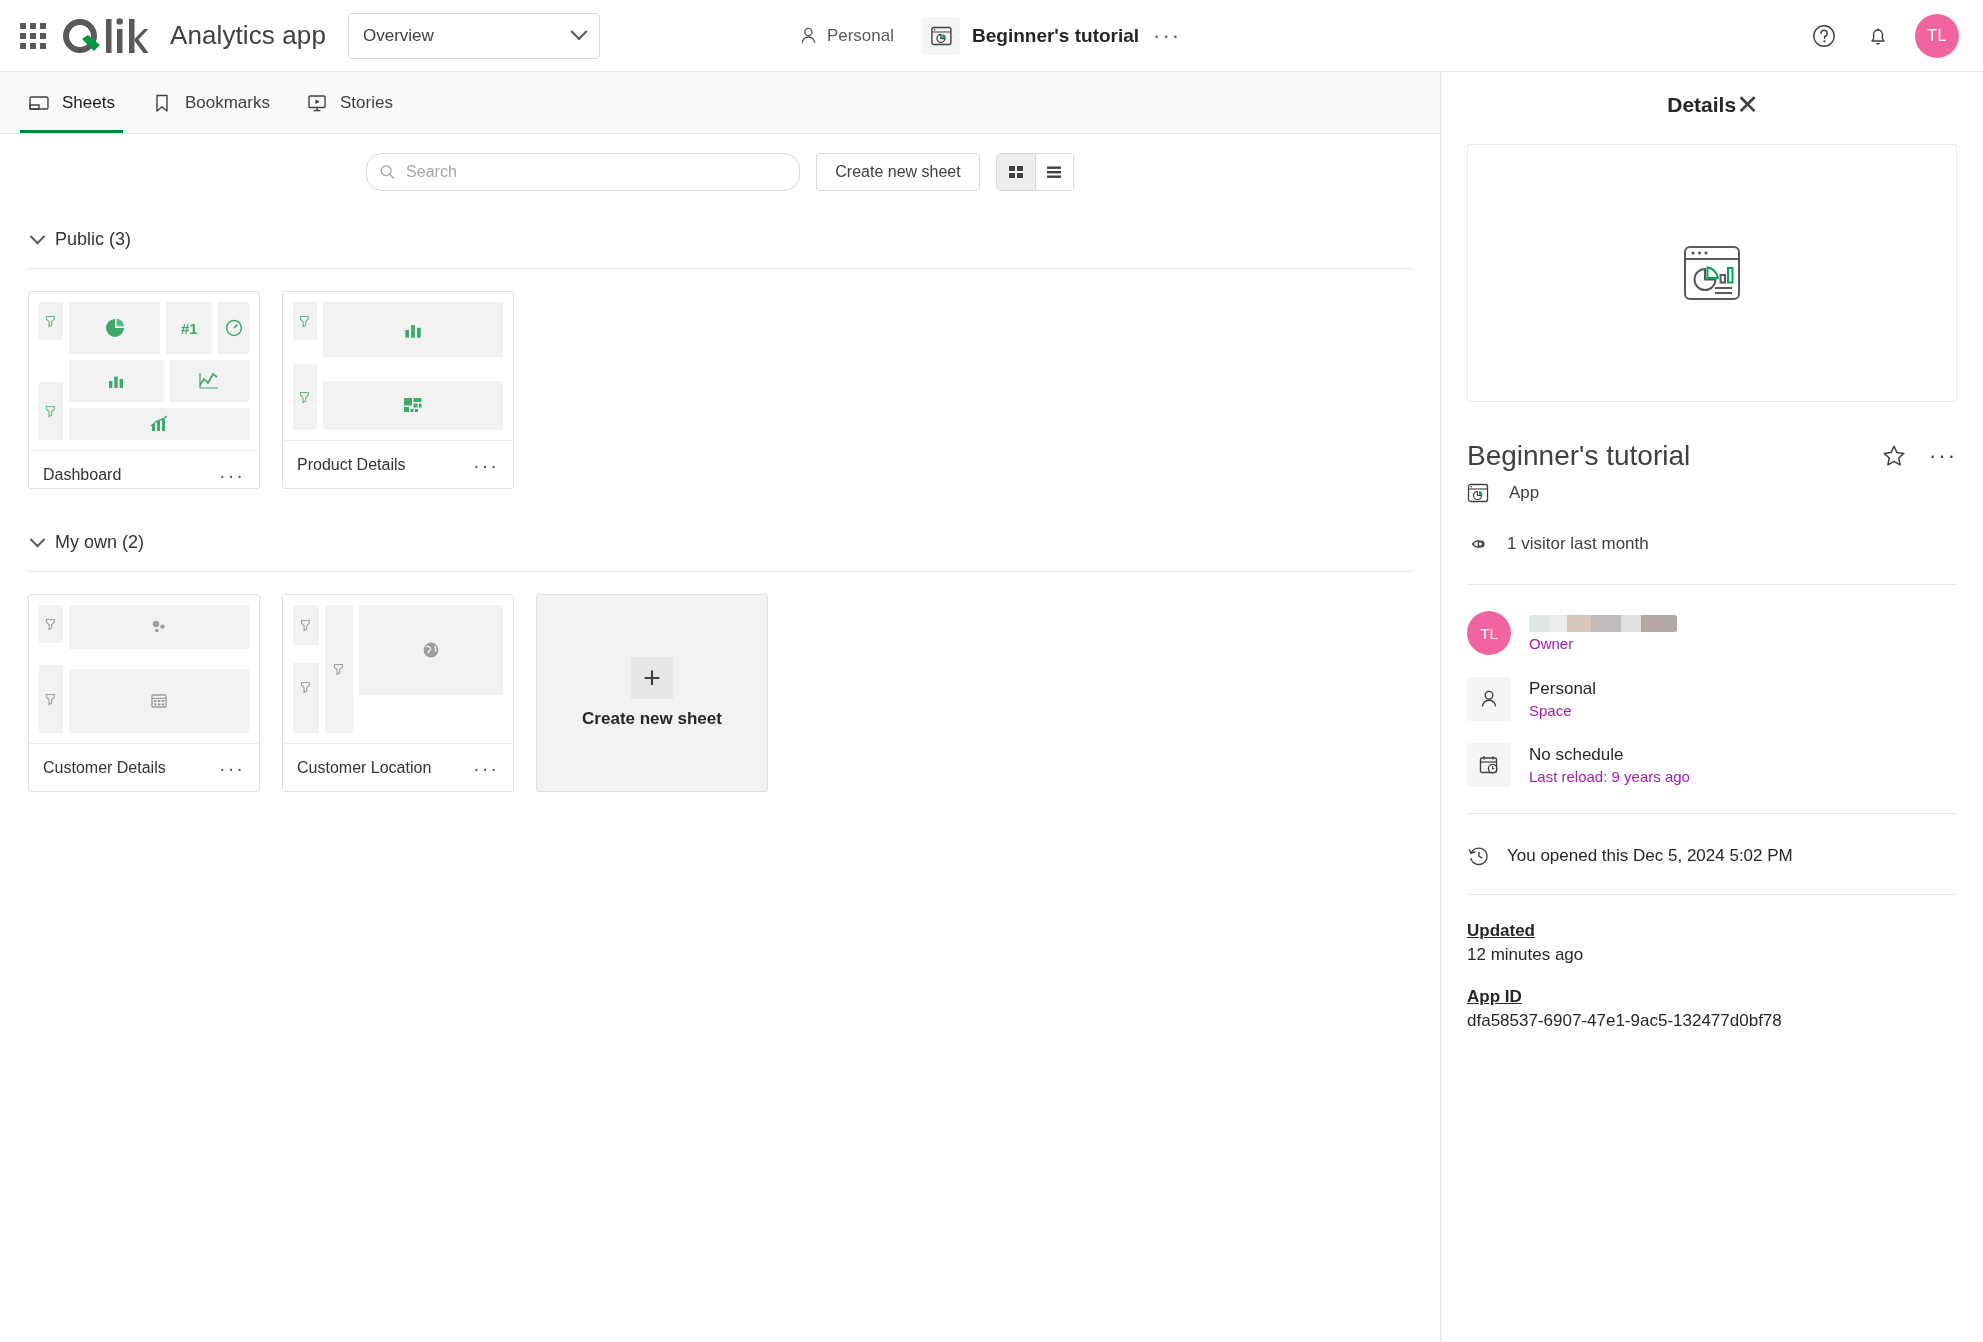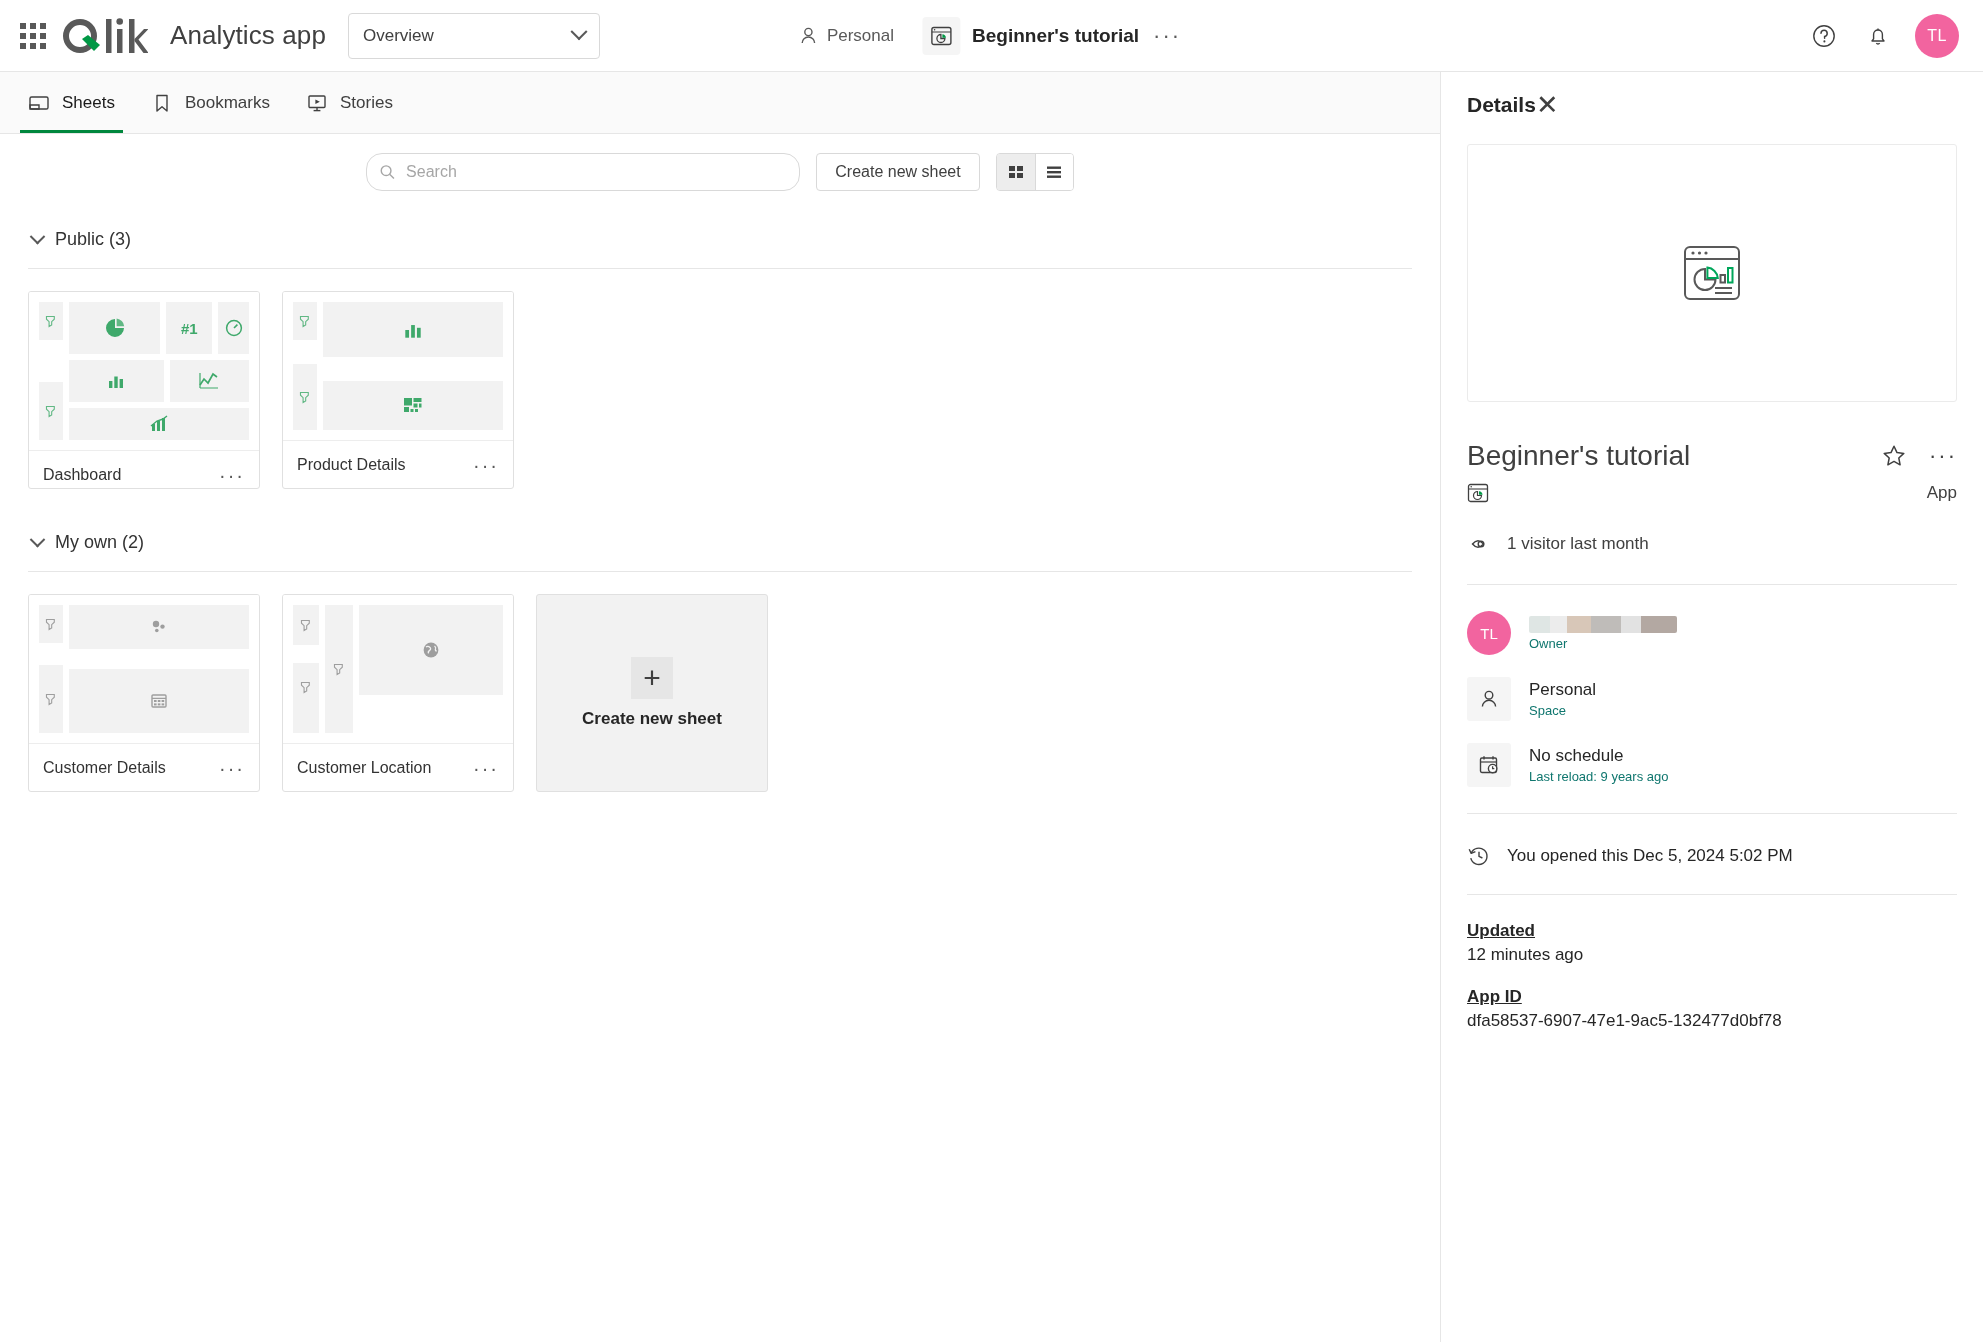--- a/index.html
+++ b/index.html
@@ -173,53 +173,53 @@
 
   
   .details {
     width: 543px; min-width: 543px;
     border-left: 1px solid #e6e6e6;
     background: #fff; display: flex; flex-direction: column;
     overflow: auto;
   }
   .details-head {
     height: 66px; min-height: 66px;
-    display: flex; align-items: center; justify-content: flex-start;
+    display: flex; align-items: center; justify-content: center;
     padding: 0 24px 0 26px;
   }
   .details-title { font-size: 21px; font-weight: 700; color: #262626; }
   .close-x { font-size: 27px; color: #404040; cursor: pointer; line-height: 20px; }
 
   .thumb-card {
     margin: 6px 26px 0 26px; height: 258px;
     border: 1px solid #ebebeb; border-radius: 3px;
     display: flex; align-items: center; justify-content: center;
   }
 
   .app-title-row {
     display: flex; align-items: center; margin: 38px 26px 0 26px;
   }
   .app-title { font-size: 28px; color: #404040; font-weight: 400; flex: 1; }
   .star-btn { cursor: pointer; margin-right: 22px; display: flex; }
   .app-kebab { font-size: 22px; color: #404040; letter-spacing: 2px; line-height: 10px; cursor: pointer; }
 
-  .app-type-row { display: flex; align-items: center; gap: 10px; margin: 10px 26px 0 26px; font-size: 17px; color: #404040; justify-content: space-between; }
+  .app-type-row { display: flex; align-items: center; gap: 20px; margin: 10px 26px 0 26px; font-size: 17px; color: #404040; }
 
   .hr { border-bottom: 1px solid #e6e6e6; margin: 26px 26px 0 26px; }
 
   .visitor-row { display: flex; align-items: center; gap: 16px; margin: 28px 26px 28px 26px; font-size: 17px; color: #404040; }
 
   .meta-list { margin: 26px 26px 0 26px; display: flex; flex-direction: column; gap: 22px; }
   .meta-row { display: flex; align-items: center; gap: 18px; }
   .meta-icon-sq {
     width: 44px; height: 44px; background: #f5f5f5; border-radius: 3px;
     display: flex; align-items: center; justify-content: center; flex: none;
   }
   .meta-main { font-size: 17px; color: #262626; }
-  .meta-sub { font-size: 13px; color: #0f766e; margin-top: 3px; }
+  .meta-sub { font-size: 15px; color: #a21caf; margin-top: 3px; }
   .owner-avatar {
     width: 44px; height: 44px; border-radius: 50%; background: #f2649f;
     color: #fff; font-size: 15px; display: flex; align-items: center; justify-content: center; flex: none;
   }
   .redacted {
     width: 148px; height: 17px; border-radius: 2px;
     background: linear-gradient(90deg,#dfe6e4 0 14%, #ececec 14% 26%,#d8c7b8 26% 42%,#bfbcb9 42% 62%,#e2e2e2 62% 76%,#b3a8a2 76% 100%);
   }
 
   .opened-row { display: flex; align-items: center; gap: 16px; margin: 30px 26px 0 26px; font-size: 17px; color: #262626; }

